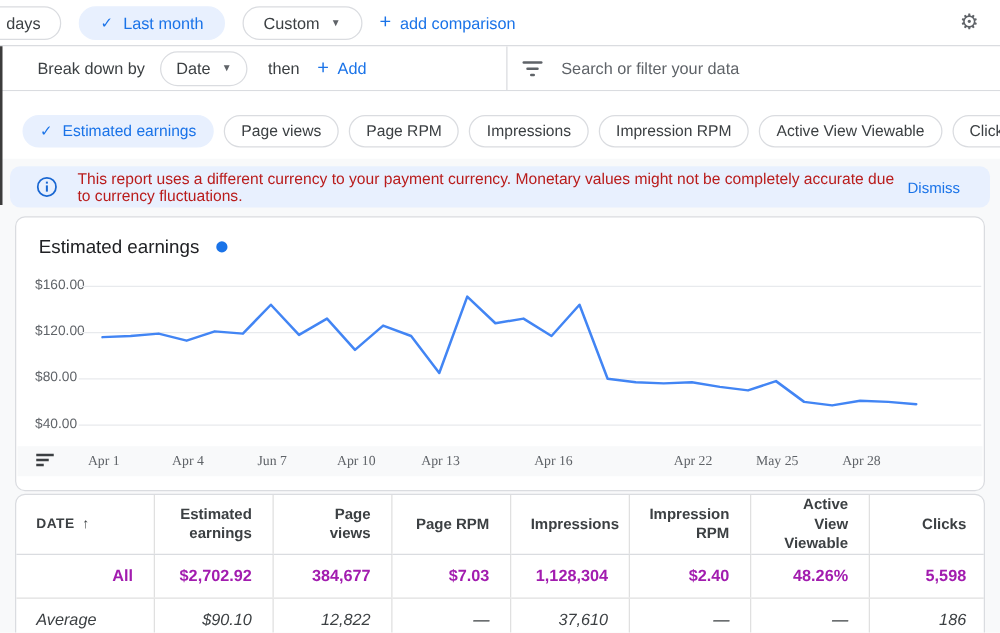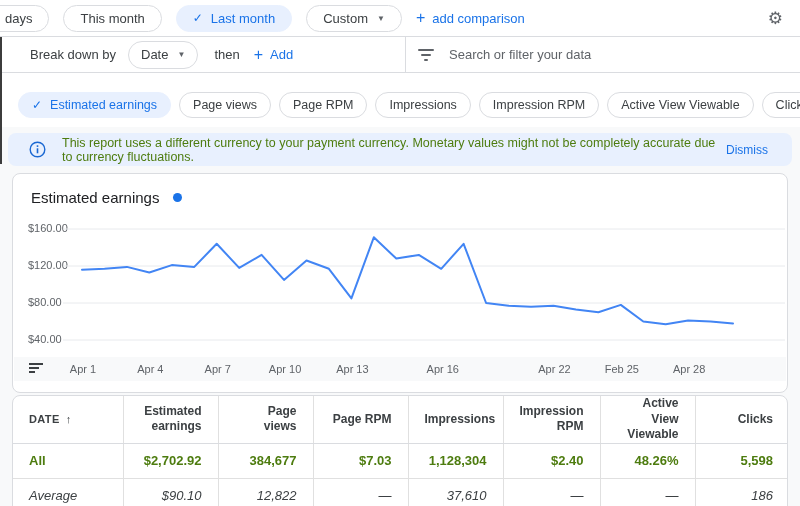--- a/index.html
+++ b/index.html
@@ -35,59 +35,56 @@
   .search-input::placeholder { color:#5f6368; }
   
   .tabs-bar { padding:19px 14px 9px 18px; display:flex; align-items:center; gap:8px; background:#fff; }
   .chip { border:1px solid #dadce0; border-radius:14px; height:26px; display:inline-flex; align-items:center;
           padding:0 13px; font-size:12.5px; background:#fff; cursor:pointer; white-space:nowrap; }
   .chip.selected { background:#e8f0fe; border-color:#e8f0fe; color:#1a73e8; }
   
   .content { background:#f8f9fa; height:382px; padding:6px 8px 0; }
   .banner { background:#e8f0fe; border-radius:8px; height:33px; display:flex; align-items:center; padding:0 24px 0 21px; }
   .info-icon { flex:0 0 auto; display:inline-flex; }
-  .banner-text { margin-left:16px; font-size:12.5px; color:#4d7c0f; }
+  .banner-text { margin-left:16px; font-size:12.5px; color:#b91c1c; }
   .dismiss { margin-left:auto; color:#1a73e8; cursor:pointer; font-size:12px; }
   
   .card { background:#fff; border:1px solid #dadce0; border-radius:8px; margin:7px 4px 0; height:220px; overflow:hidden; }
   .card-title-row { display:flex; align-items:center; padding:15px 0 0 18px; }
   .card-title { font-size:15px; color:#202124; }
   .legend-dot { width:9px; height:9px; border-radius:50%; margin-left:14px; }
   .chart-plot { position:relative; height:146px; margin-top:5px; }
   .chart-plot svg { position:absolute; left:0; top:0; }
   .y-tick { position:absolute; left:15px; font-size:11px; color:#5f6368; }
   .axis-band { position:relative; height:24px; background:#f8f9fa; margin:0 1px; }
   .axis-menu-icon { position:absolute; left:15px; top:6px; display:flex; flex-direction:column; gap:2px; cursor:pointer; }
   .axis-menu-icon i { display:block; height:2px; background:#3c4043; }
-  .x-tick { position:absolute; top:6px; transform:translateX(-50%); font-size:11px; color:#5f6368; white-space:nowrap; }
+  .x-tick { position:absolute; top:6px; transform:translateX(-50%); font-size:11px; color:#5f6368; white-space:nowrap;font-family:Liberation Serif, serif; }
   
   .table-wrap { background:#fff; border:1px solid #dadce0; border-radius:8px 8px 0 0; margin:2px 4px 0; overflow:hidden; }
   table { width:100%; border-collapse:collapse; table-layout:fixed; }
   th, td { border-left:1px solid #e0e0e0; padding:0 16px; font-weight:400; }
   th:first-child, td:first-child { border-left:none; }
   thead th { height:43px; border-bottom:1px solid #dadce0; font-size:12px; color:#3c4043; font-weight:700;
              text-align:right; vertical-align:middle; line-height:1.3; cursor:pointer; }
   thead th.date-col { text-align:left; font-size:11px; letter-spacing:.4px; }
   .sort-arrow { font-size:11px; margin-left:6px; }
   tbody td { height:35px; border-bottom:1px solid #e0e0e0; text-align:right; font-size:13px; }
   tbody td:first-child { text-align:left; }
-  tr.row-bold td { font-weight:700; color:#4d7c0f; }
+  tr.row-bold td { font-weight:700; color:#a21caf;text-align:right; }
   tr.row-italic td { font-style:italic; color:#3c4043; }
   .edge-artifact { position:absolute; left:0; top:37px; width:2px; height:127px; background:#3c3c3c; }
 </style>
 </head>
 <body>
 
 <div class="top-bar">
   <div id="range-buttons" style="display:flex;align-items:center;">
       <div class="pill cut">
         <span>days</span>
-      </div>
-      <div class="pill">
-        <span>This month</span>
       </div>
       <div class="pill selected">
         <span class="check-icon">✓</span>
         <span>Last month</span>
       </div>
       <div class="pill">
         <span>Custom</span>
         <span class="caret-icon">▼</span>
       </div>
     </div>
@@ -182,27 +179,27 @@
         </svg>
       </div>
     <div class="axis-band" id="axis-band">
       <span class="axis-menu-icon">
         <i style="width:14px"></i>
           <i style="width:10px"></i>
           <i style="width:6px"></i>
       </span>
     <span class="x-tick" style="left: 69px;">Apr 1</span>
         <span class="x-tick" style="left: 136.35px;">Apr 4</span>
-        <span class="x-tick" style="left: 203.7px;">Apr 7</span>
+        <span class="x-tick" style="left: 203.7px;">Jun 7</span>
         <span class="x-tick" style="left: 271.05px;">Apr 10</span>
         <span class="x-tick" style="left: 338.4px;">Apr 13</span>
         <span class="x-tick" style="left: 405.75px; margin-left: 23px;">Apr 16</span>
         <span class="x-tick" style="left: 473.1px; margin-top: 28px;">Apr 19</span>
         <span class="x-tick" style="left: 540.45px;">Apr 22</span>
-        <span class="x-tick" style="left: 607.8px;">Feb 25</span>
+        <span class="x-tick" style="left: 607.8px;">May 25</span>
         <span class="x-tick" style="left: 675.15px;">Apr 28</span>
       </div>
   </div>
 
   <div class="table-wrap">
     <table>
       <thead>
           <tr id="table-head-row">
             <th class="date-col" style="width: 110px;"><span>DATE</span><span class="sort-arrow">↑</span></th>
             <th style="width: 95px;"><span>Estimated earnings</span></th>

